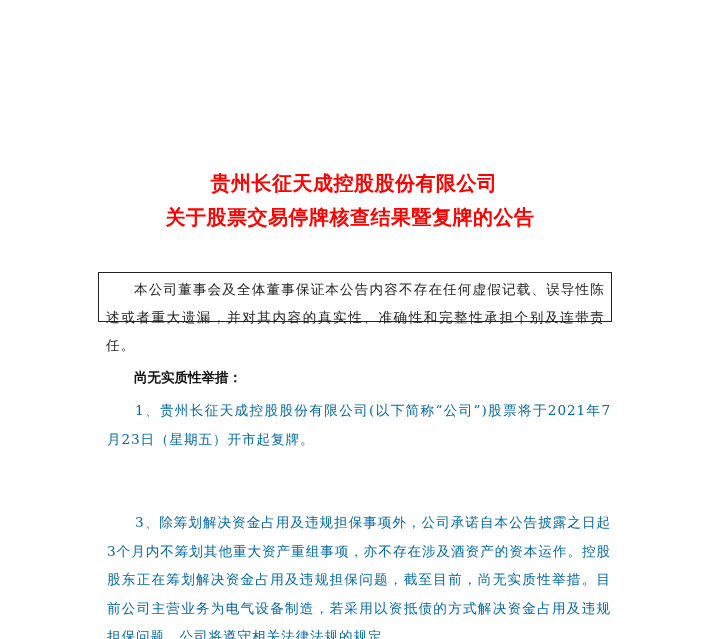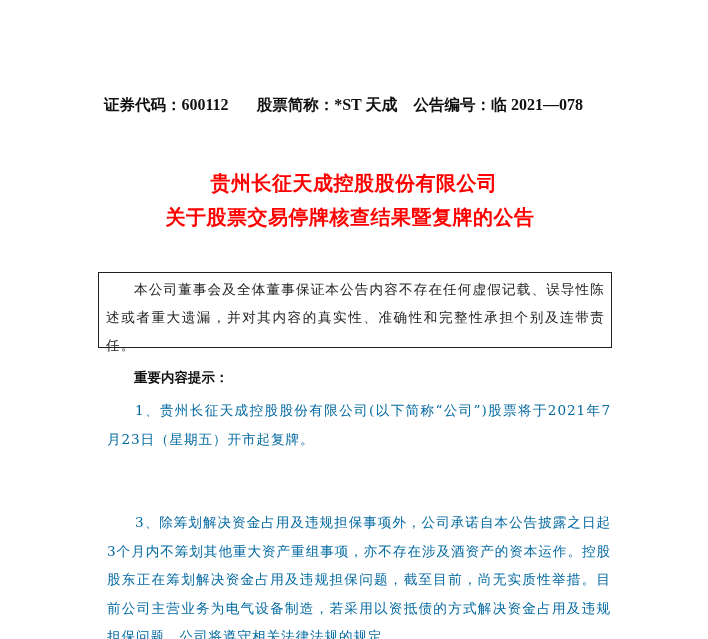--- a/index.html
+++ b/index.html
@@ -55,21 +55,21 @@
       white-space: nowrap;
     }
     .title.t1 { top: 170px; }
     .title.t2 { top: 204px; left: -4px; }
 
     .notice-box {
       position: absolute;
       left: 98px;
       top: 272px;
       width: 514px;
-      height: 76px;
+      height: 50px;
       border: 1.5px solid #222222;
       box-sizing: border-box;
       font-size: 13.6px;
       line-height: 28px;
       padding: 2px 6px 0 7px;
       color: #222222;
     }
     .notice-box .para {
       text-indent: 28px;
       text-align: justify;
@@ -99,29 +99,26 @@
     }
     .body-para.p1 { top: 396px; }
     .body-para.p2 { top: 452px; }
     .body-para.p3 { top: 508px; }
   </style>
 </head>
 <body>
 
 <div class="page">
 
-  <div class="header-line">
-    <span class="seg">证券代码：</span><span class="seg num">600112</span><span class="gap1"></span><span class="seg">股票简称：</span><span class="seg num">*ST 天成</span><span class="gap2"></span><span class="seg">公告编号：</span><span class="seg num">临 2021—078</span>
-  </div>
 
   <div class="title t1">贵州长征天成控股股份有限公司</div>
   <div class="title t2">关于股票交易停牌核查结果暨复牌的公告</div>
 
   <div class="notice-box">
     <div class="para">本公司董事会及全体董事保证本公告内容不存在任何虚假记载、误导性陈述或者重大遗漏，并对其内容的真实性、准确性和完整性承担个别及连带责任。</div>
   </div>
 
-  <div class="section-heading">重要内容提示：</div>
+  <div class="section-heading">尚无实质性举措：</div>
 
   <div class="body-para p1">1、贵州长征天成控股股份有限公司(以下简称“公司”)股票将于2021年7月23日（星期五）开市起复牌。</div>
   <div class="body-para p3">3、除筹划解决资金占用及违规担保事项外，公司承诺自本公告披露之日起3个月内不筹划其他重大资产重组事项，亦不存在涉及酒资产的资本运作。控股股东正在筹划解决资金占用及违规担保问题，截至目前，尚无实质性举措。目前公司主营业务为电气设备制造，若采用以资抵债的方式解决资金占用及违规担保问题，公司将遵守相关法律法规的规定。</div>
 
 </div>
 
 </body></html>

